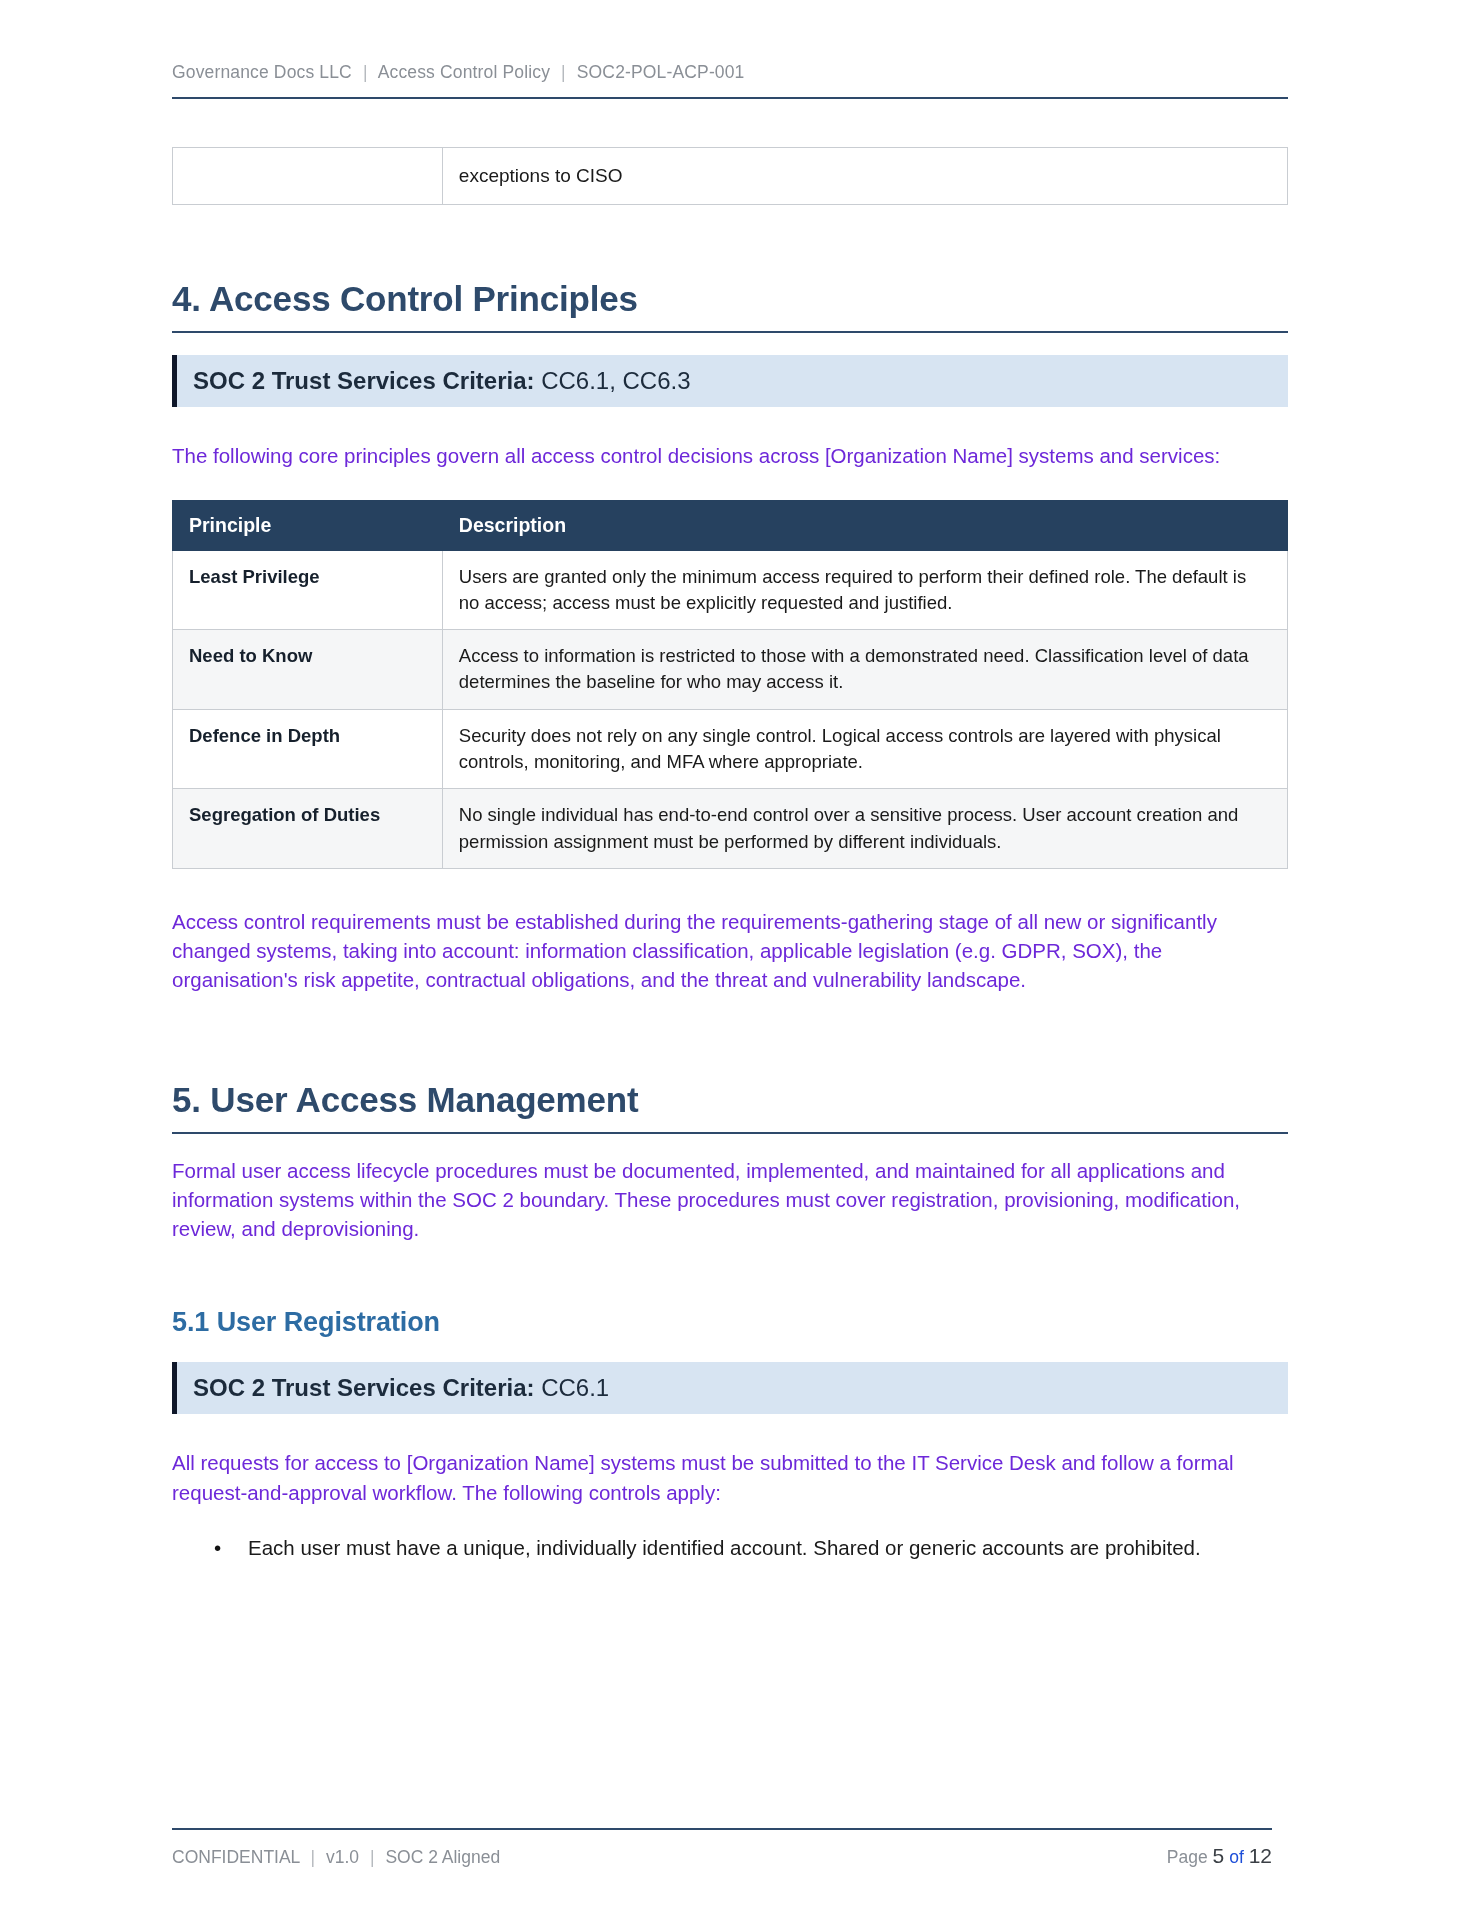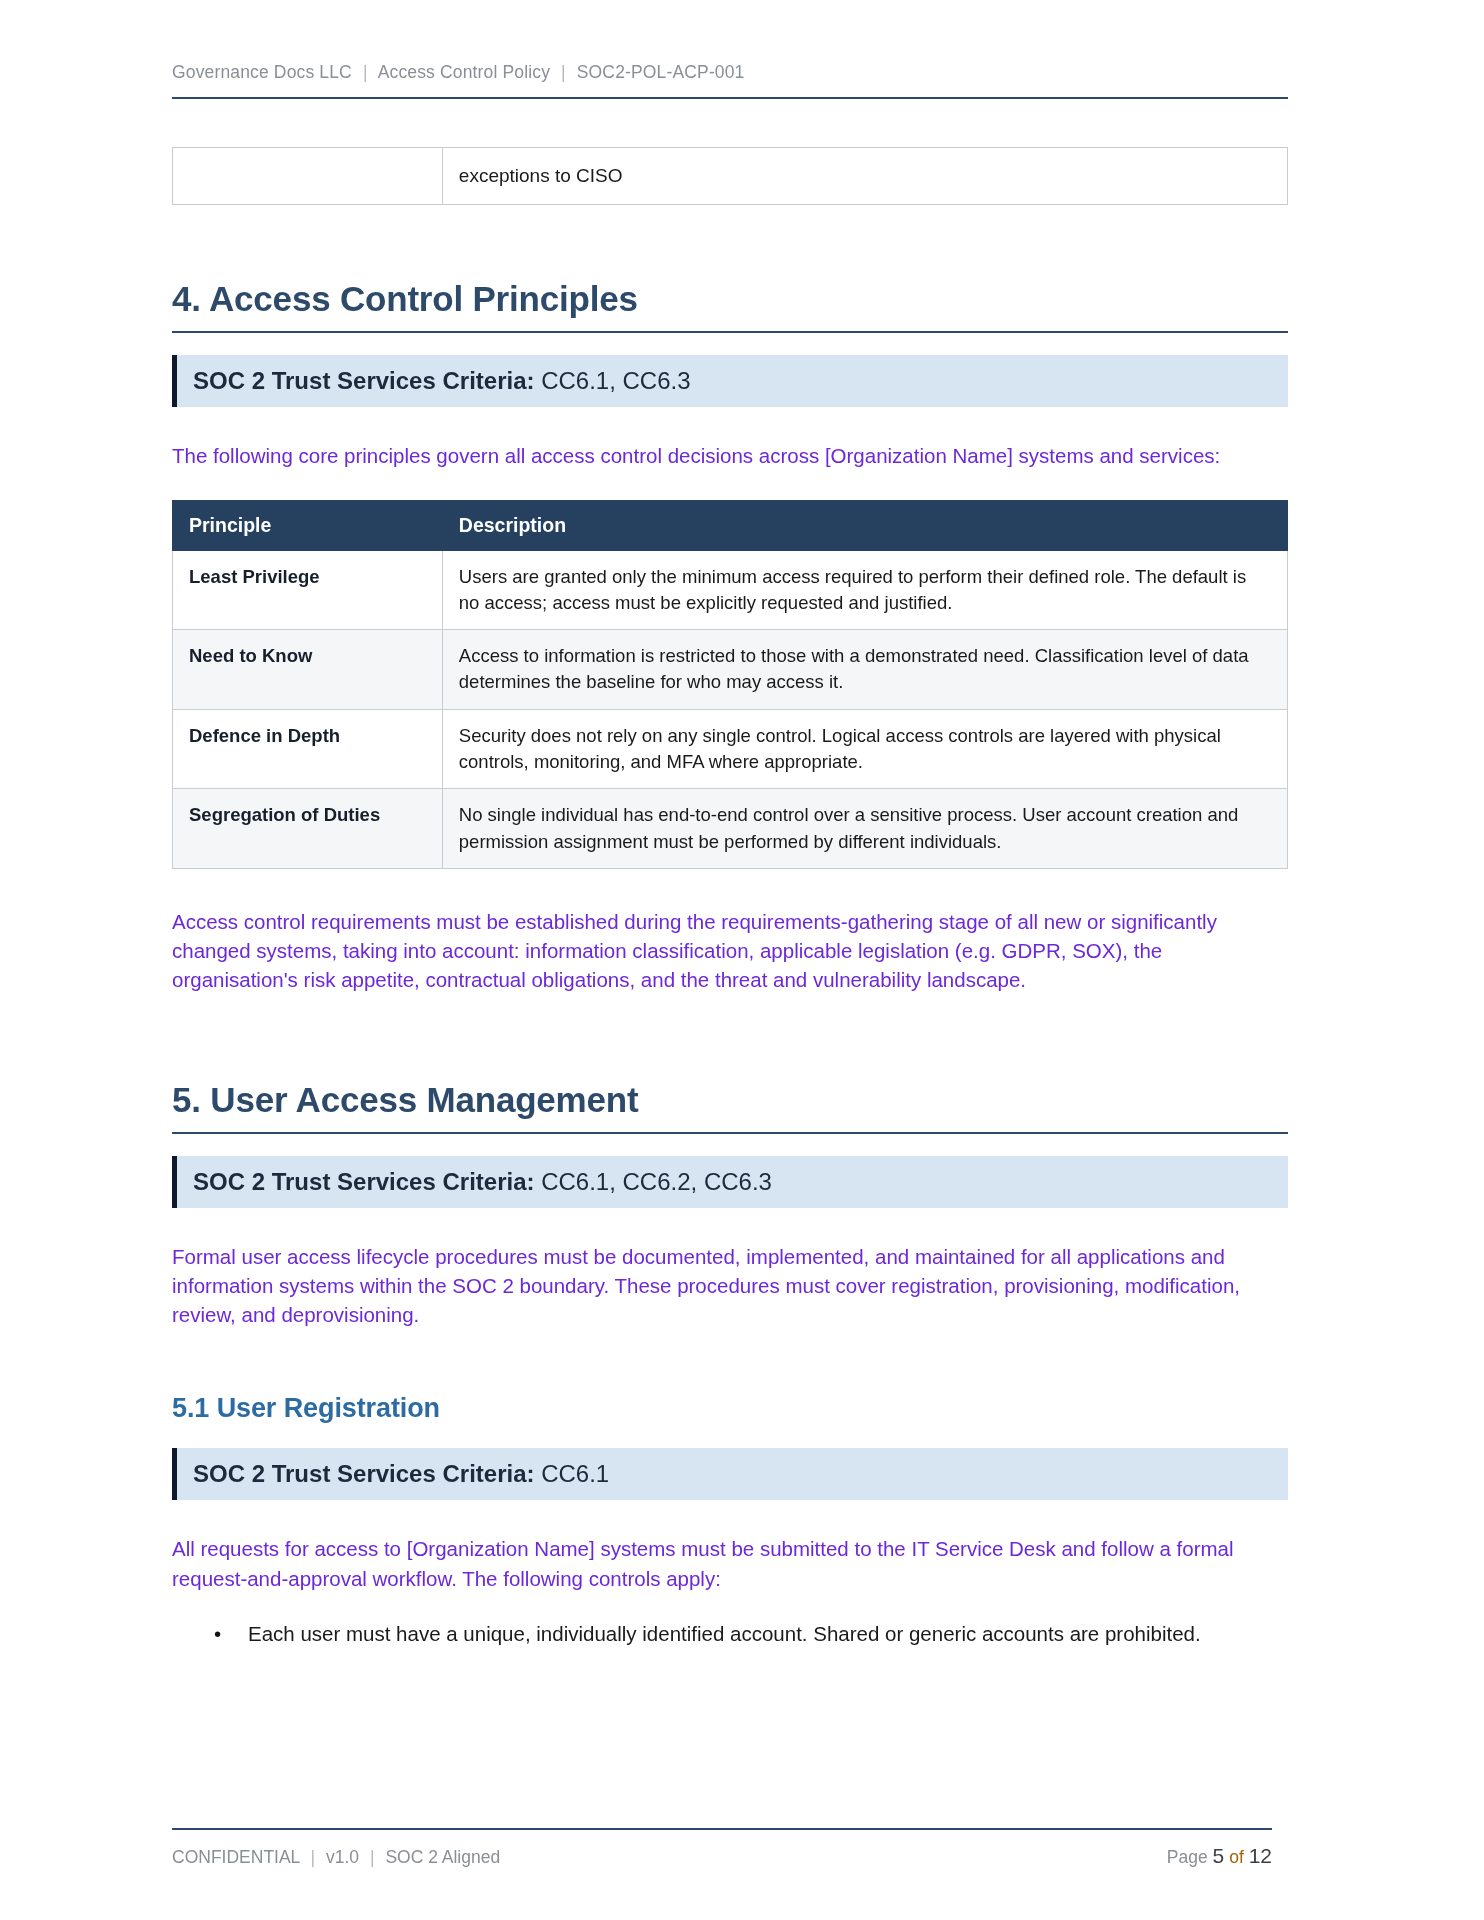--- a/index.html
+++ b/index.html
@@ -169,21 +169,21 @@
     align-items: baseline;
     font-size: 17.5px;
     color: #8a8f96;
   }
   .doc-footer .sep { color: #b5b9be; padding: 0 6px; }
   .doc-footer .pg-num {
     font-size: 21px;
     color: #3a3f45;
     font-weight: normal;
   }
-  .doc-footer .pg-of { color: #a16207; }
+  .doc-footer .pg-of { color: #1d4ed8; }
 </style>
 </head>
 <body>
 
 <div class="page">
 
   <div class="doc-header">
     <div class="hdr-line">
       <span>Governance Docs LLC</span>
       <span class="sep">|</span>
@@ -239,24 +239,20 @@
     </tbody>
   </table>
 
   <p class="body">Access control requirements must be established during the requirements-gathering stage of all new or significantly changed systems, taking into account: information classification, applicable legislation (e.g. GDPR, SOX), the organisation's risk appetite, contractual obligations, and the threat and vulnerability landscape.</p>
 
   <div class="spacer-lg"></div>
 
   <h1 class="sec-title">5. User Access Management</h1>
   <div class="h1-rule"></div>
 
-  <div class="criteria">
-    <span class="crit-label">SOC 2 Trust Services Criteria:</span>
-    <span class="crit-value">CC6.1, CC6.2, CC6.3</span>
-  </div>
 
   <p class="body">Formal user access lifecycle procedures must be documented, implemented, and maintained for all applications and information systems within the SOC 2 boundary. These procedures must cover registration, provisioning, modification, review, and deprovisioning.</p>
 
   <div class="spacer-md"></div>
 
   <h2 class="sub-title">5.1 User Registration</h2>
 
   <div class="criteria">
     <span class="crit-label">SOC 2 Trust Services Criteria:</span>
     <span class="crit-value">CC6.1</span>

